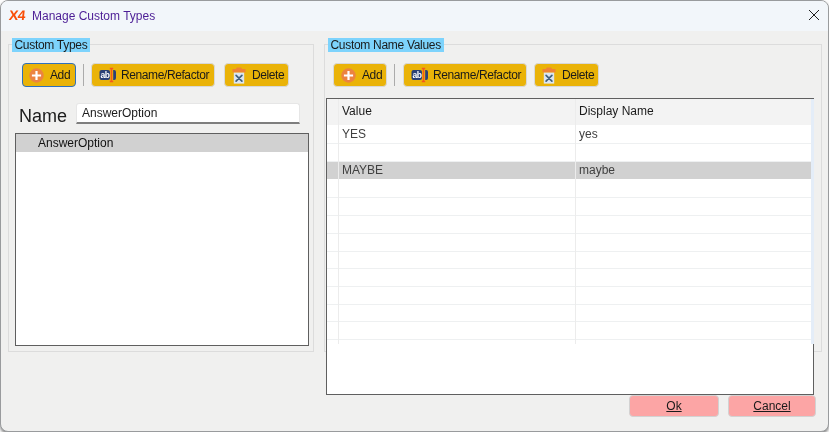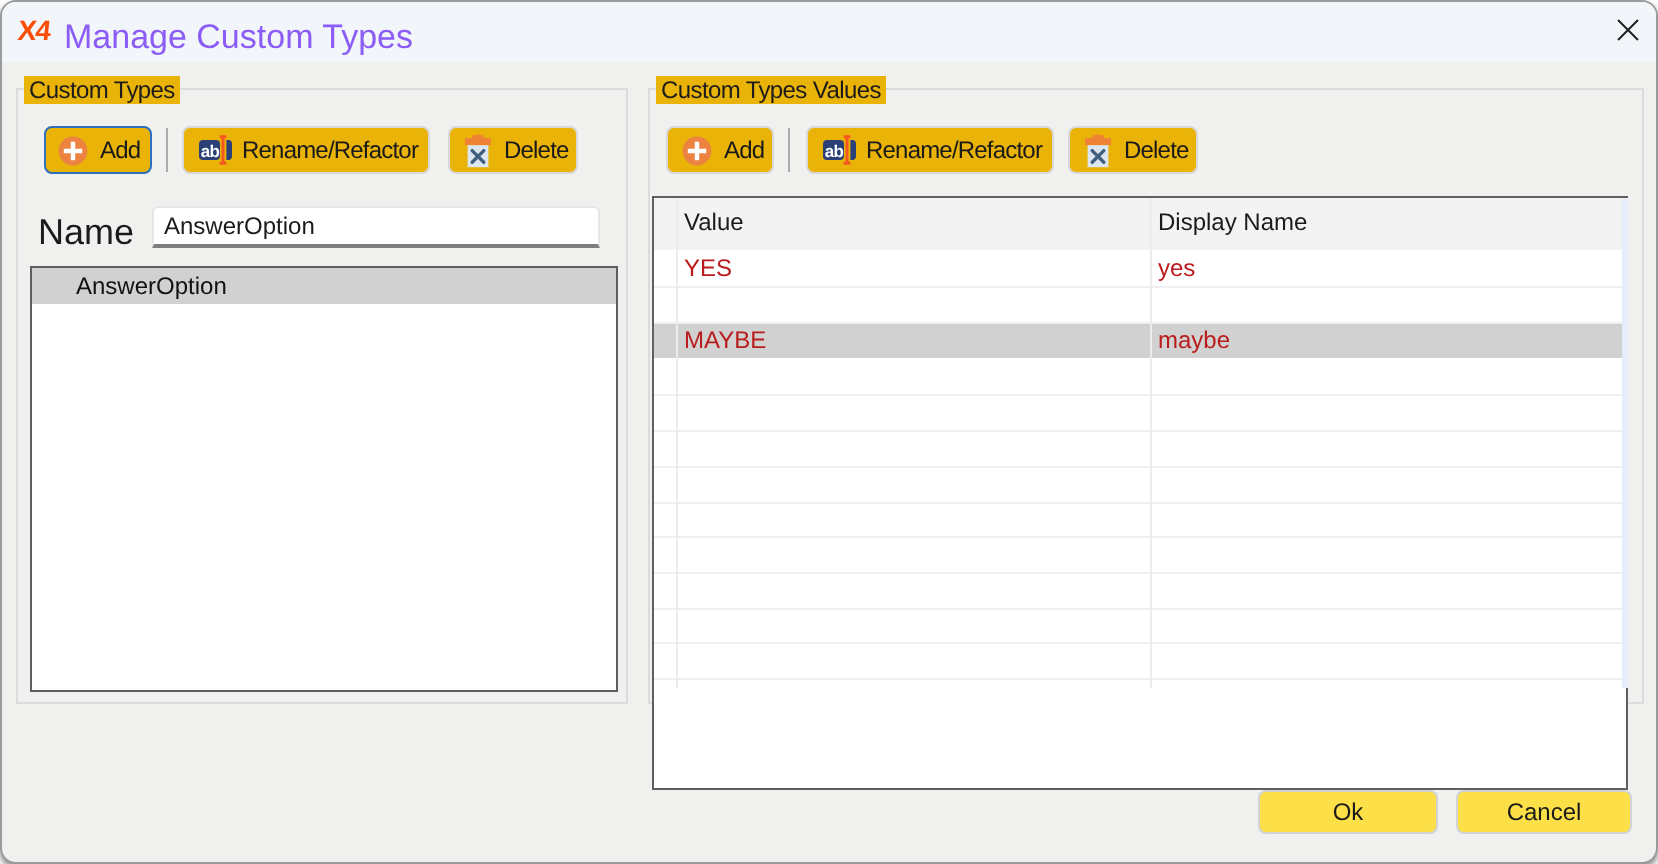--- a/index.html
+++ b/index.html
@@ -5,23 +5,23 @@
   * { margin:0; padding:0; box-sizing:border-box; }
   html,body { width:829px; height:432px; background:#fdfdfd; font-family:"Liberation Sans", sans-serif; }
   #win {
     position:absolute; left:0; top:0; width:829px; height:432px;
     background:#f0f0ef; border:1px solid #999b9d; border-radius:8px;
     overflow:hidden; box-shadow:0 2px 3px rgba(0,0,0,.45);
   }
   .abs { position:absolute; }
   #titlebar { left:0; top:0; width:100%; height:30px; background:#f2f6fa; }
   #logo { left:8px; top:6px; font-size:14px; font-weight:bold; color:#f94e08; letter-spacing:-0.5px; transform:skewX(-6deg);}
-  #title { left:31px; top:7.5px; font-size:17px; color:#8b5cf6; }
+  #title { left:31px; top:7.5px; font-size:12px; color:#4c1d95; }
   .grp { border:1px solid #dcdcdc; }
-  .grplabel { position:absolute; top:-7px; left:2.5px; background:#eab308; padding:0 3px; font-size:12px; color:#1b1b1b; white-space:nowrap; letter-spacing:-0.3px; }
+  .grplabel { position:absolute; top:-7px; left:2.5px; background:#7dd3fc; padding:0 3px; font-size:12px; color:#1b1b1b; white-space:nowrap; letter-spacing:-0.3px; }
   #grp1 { left:7px; top:43px; width:306px; height:308px; }
   #grp2 { left:323px; top:43px; width:498px; height:308px; }
   .btn {
     position:absolute; height:24px; background:#eab308; border:1px solid #d8d8d8;
     border-radius:4px; display:flex; align-items:center; font-size:12px; color:#1a1a1a; letter-spacing:-0.4px; white-space:nowrap;
   }
   .btn svg { flex:none; }
   .vsep { position:absolute; width:1px; background:#ababab; }
   #namelbl { left:18px; top:104.5px; font-size:18px; color:#1b1b1b; }
   #namefield {
@@ -29,46 +29,46 @@
     border:1px solid #e6e6e6; border-bottom:2px solid #7e7e7e;
     border-radius:3px 3px 0 0; font-size:12px; color:#1b1b1b;
     display:flex; align-items:center; padding-left:5px;
   }
   #list { left:14px; top:132px; width:294px; height:213px; background:#ffffff; border:1px solid #5f5f5f; }
   #listsel { position:absolute; left:0; top:0; width:100%; height:18px; background:#d1d1d1;
     display:flex; align-items:center; padding-left:22px; font-size:12px; color:#111; }
   #table { left:325px; top:97px; width:488px; height:297px; background:#ffffff; border:1px solid #5f5f5f; }
   #thead { position:absolute; left:0; top:0; width:100%; height:26px; background:#f3f3f3; }
   .hcell { position:absolute; top:5px; font-size:12px; color:#1b1b1b; }
-  .row { position:absolute; left:0; width:100%; height:18px; display:flex; font-size:12px; color:#b91c1c; }
+  .row { position:absolute; left:0; width:100%; height:18px; display:flex; font-size:12px; color:#404040; }
   .cell1 { position:absolute; left:15px; top:2px; }
   .cell2 { position:absolute; left:252px; top:2px; }
   .gridline { position:absolute; left:0; width:100%; height:1px; background:#eef0f1; }
   .colline { position:absolute; top:0; width:1px; background:#ececec; }
-  .bbtn { position:absolute; top:394px; height:22px; background:#fde047; border:1px solid #d2d2d2;
-    border-radius:4px; display:flex; align-items:center; justify-content:center; font-size:12px; color:#1a1a1a; }
+  .bbtn { position:absolute; top:394px; height:22px; background:#fca5a5; border:1px solid #d2d2d2;
+    border-radius:4px; display:flex; align-items:center; justify-content:center; font-size:12px; color:#1a1a1a;text-decoration:underline; }
   #close { left:799px; top:0px; width:28px; height:28px; display:flex; align-items:center; justify-content:center; }
 </style>
 </head>
 <body>
 <div id="win">
   <div class="abs" id="titlebar"></div>
   <div class="abs" id="logo">X4</div>
   <div class="abs" id="title">Manage Custom Types</div>
   <div class="abs" id="close">
     <svg width="12" height="12" viewBox="0 0 12 12">
       <path d="M1 1 L11 11 M11 1 L1 11" stroke="#1f1f1f" stroke-width="1"></path>
     </svg>
   </div>
 
   <div class="abs grp" id="grp1">
       <span class="grplabel">Custom Types</span>
     </div>
   <div class="abs grp" id="grp2">
-      <span class="grplabel">Custom Types Values</span>
+      <span class="grplabel">Custom Name Values</span>
     </div>
 
   <div class="btn" style="left:21px; top:62px; width:54px; border:1.5px solid #2e70bd; padding-left:6px; gap:6px;">
     <svg width="15" height="15" viewBox="0 0 15 15">
         <circle cx="7.5" cy="7.5" r="7.2" fill="#ec8340"></circle>
         <path d="M7.5 2.9 V12.1 M2.9 7.5 H12.1" stroke="#ffffff" stroke-width="2.2"></path>
       </svg>
     <span>Add</span>
   </div>
   <div class="vsep" style="left:82px; top:63px; height:22px;"></div>

